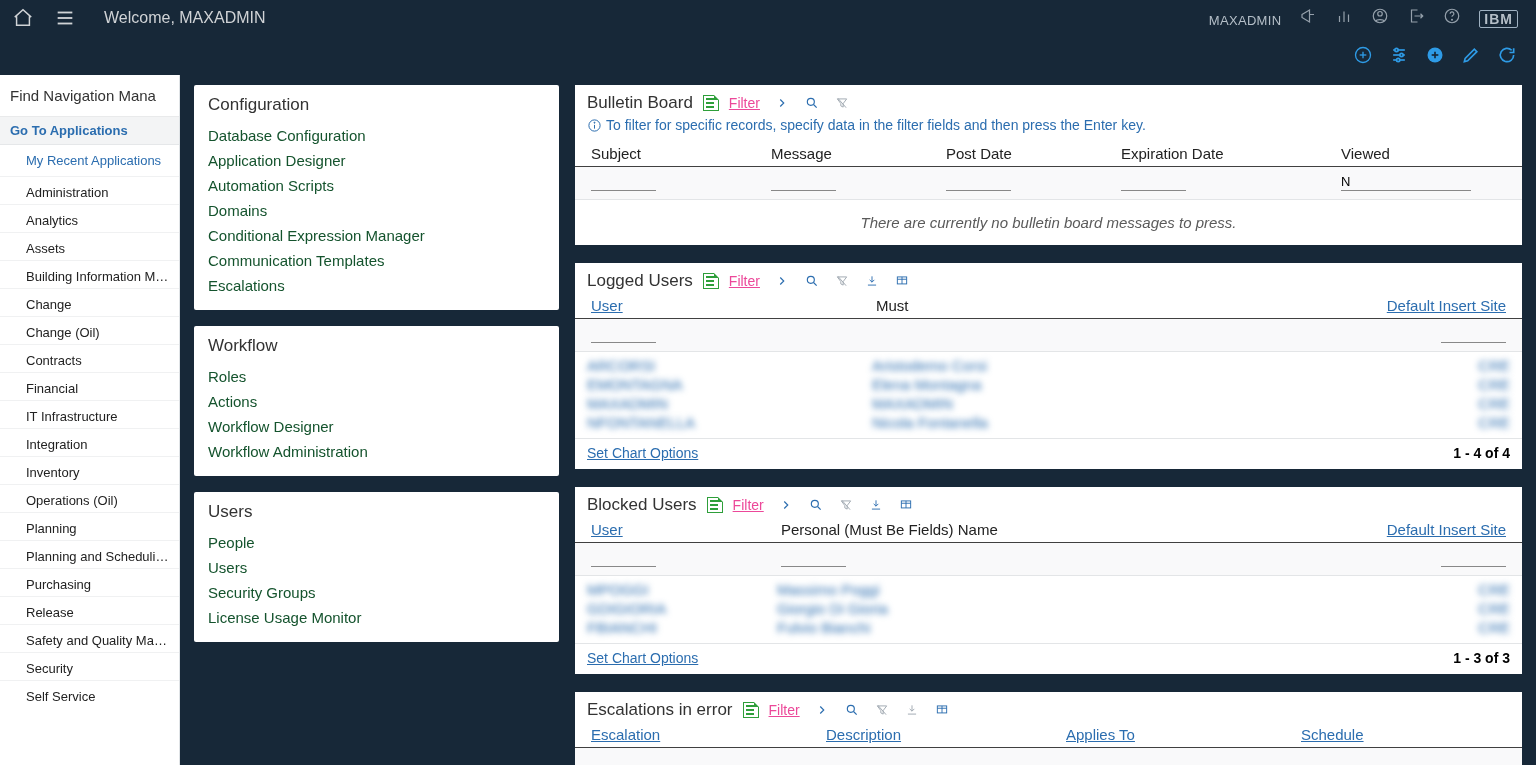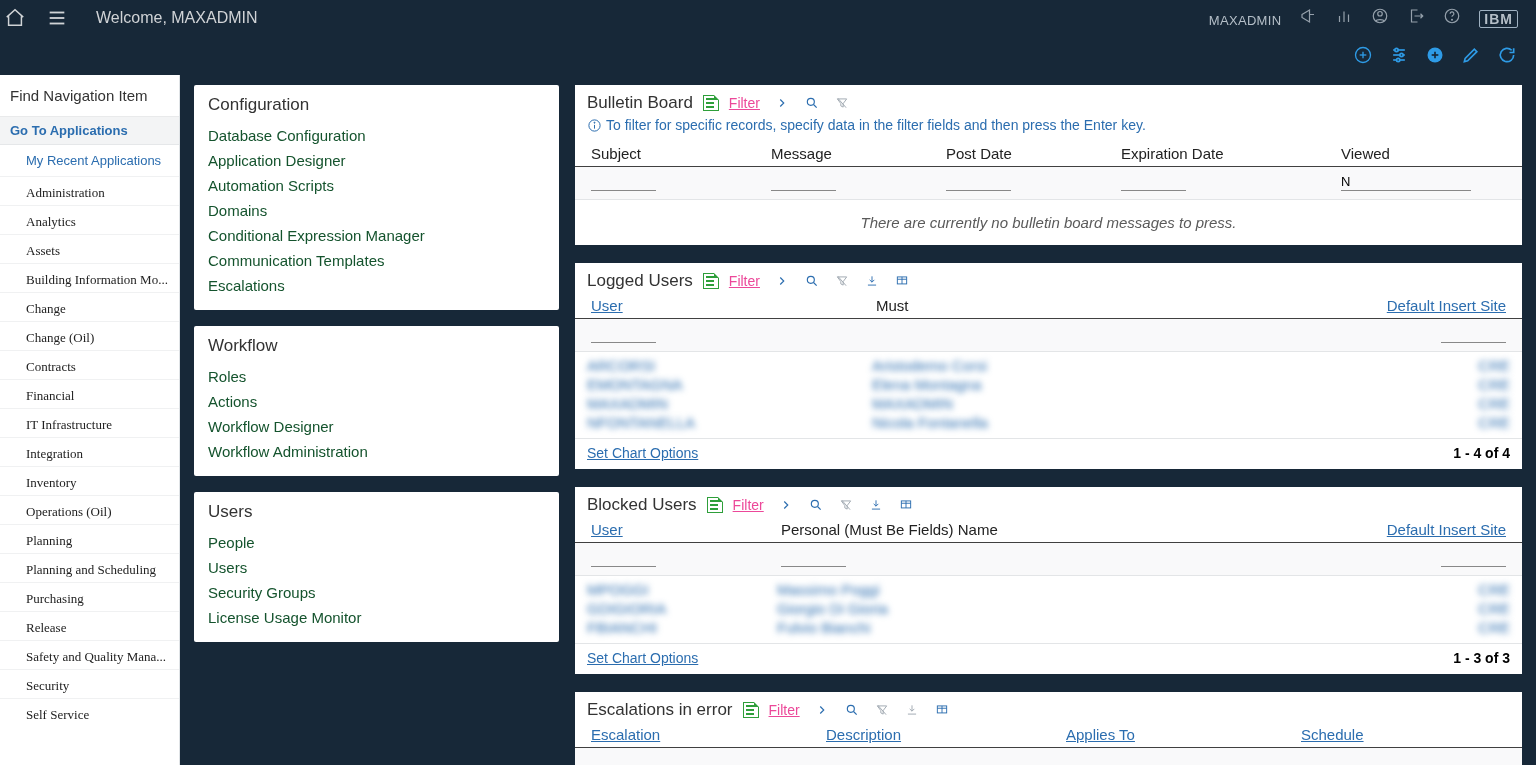--- a/index.html
+++ b/index.html
@@ -1,40 +1,40 @@
 <!DOCTYPE html>
 <html><head>
 <meta charset="utf-8">
 <style>
   * { box-sizing: border-box; margin:0; padding:0; }
   html,body { width:1536px; height:765px; font-family:"Helvetica Neue", Arial, sans-serif; font-size:14px; background:#172838; overflow:hidden; }
   a { color:#14532d; text-decoration:none; }
 
   
   .topbar { display:flex; align-items:center; height:35px; background:#172838; color:#d0d3d6; }
-  .topbar .left { display:flex; align-items:center; gap:20px; padding-left:4px; }
+  .topbar .left { display:flex; align-items:center; gap:20px; padding-left:12px; }
   .topbar .home-icon, .topbar .hamburger-icon { width:22px; height:22px; display:flex; align-items:center; justify-content:center; cursor:pointer; }
   .topbar .welcome { color:#d0d3d6; font-size:16px; margin-left:8px;}
   .topbar .right { margin-left:auto; display:flex; align-items:flex-end; gap:18px; padding-right:18px; color:#b5bfc8; }
   .topbar .right .user { font-size:13px; letter-spacing:0.3px; }
   .topbar .right svg { width:18px; height:18px; opacity:.8; }
   .ibm-logo { font-family:Arial; font-weight:700; letter-spacing:1px; font-size:14px; border:1px solid #9fb1c1; padding:0px 4px; border-radius:2px;}
 
   
   .subtopbar { height:40px; background:#172838; display:flex; justify-content:flex-end; align-items:center; gap:14px; padding-right:18px; }
   .subtopbar .circle-icon { width:22px; height:22px; color:#2e9be6; display:flex; align-items:center; justify-content:center; cursor:pointer;}
   .subtopbar svg { width:20px; height:20px; }
 
   
   .main { display:flex; height:calc(765px - 75px); }
   .sidebar { width:180px; background:#fff; border-right:1px solid #dfe3e6; display:flex; flex-direction:column; overflow-y:auto; }
   .find-box { padding:12px 10px; font-size:15px; color:#333; border-bottom:1px solid #e9eaeb; }
   .goto-header { background:#f3f4f5; color:#2b6daf; font-size:13px; font-weight:600; padding:6px 10px; border-bottom:1px solid #e5e7e9;}
   .my-recent { color:#2b6daf; font-size:13px; padding:8px 10px 8px 26px; cursor:pointer; }
-  .nav-item { font-size:13px; color:#222; padding:8px 10px 4px 26px; border-top:1px solid #f0f1f2; cursor:pointer; white-space:nowrap; overflow:hidden; text-overflow:ellipsis;font-family:Liberation Serif, serif; }
+  .nav-item { font-size:13px; color:#222; padding:8px 10px 4px 26px; border-top:1px solid #f0f1f2; cursor:pointer; white-space:nowrap; overflow:hidden; text-overflow:ellipsis; }
 
   .content { flex:1; padding:10px 14px 0 14px; overflow-y:auto; }
   .content-row { display:flex; gap:16px; }
   .left-col { width:365px; display:flex; flex-direction:column; gap:16px; }
   .right-col { flex:1; display:flex; flex-direction:column; gap:18px; }
 
   .panel { background:#fff; border-radius:2px; }
   .panel-title { font-size:17px; color:#333; padding:10px 14px 4px 14px; }
   .panel-links { display:flex; flex-direction:column; padding:4px 14px 12px 14px; gap:0;}
   .panel-links a { padding:4px 0; font-size:15px; }
@@ -164,21 +164,21 @@
       <svg viewBox="0 0 24 24" fill="none" stroke="#2e9be6" stroke-width="2">
         <path d="M20 12a8 8 0 1 1-2.34-5.66"></path>
         <polyline points="20 4 20 9 15 9"></polyline>
       </svg>
     </div>
 </div>
 
 <div class="main">
 
   <div class="sidebar">
-    <div class="find-box">Find Navigation Item</div>
+    <div class="find-box">Find Navigation Mana</div>
     <div class="goto-header">Go To Applications</div>
     <div class="my-recent">My Recent Applications</div>
     <div class="nav-item">Administration</div>
     <div class="nav-item">Analytics</div>
     <div class="nav-item">Assets</div>
     <div class="nav-item">Building Information Mo...</div>
     <div class="nav-item">Change</div>
     <div class="nav-item">Change (Oil)</div>
     <div class="nav-item">Contracts</div>
     <div class="nav-item">Financial</div>

